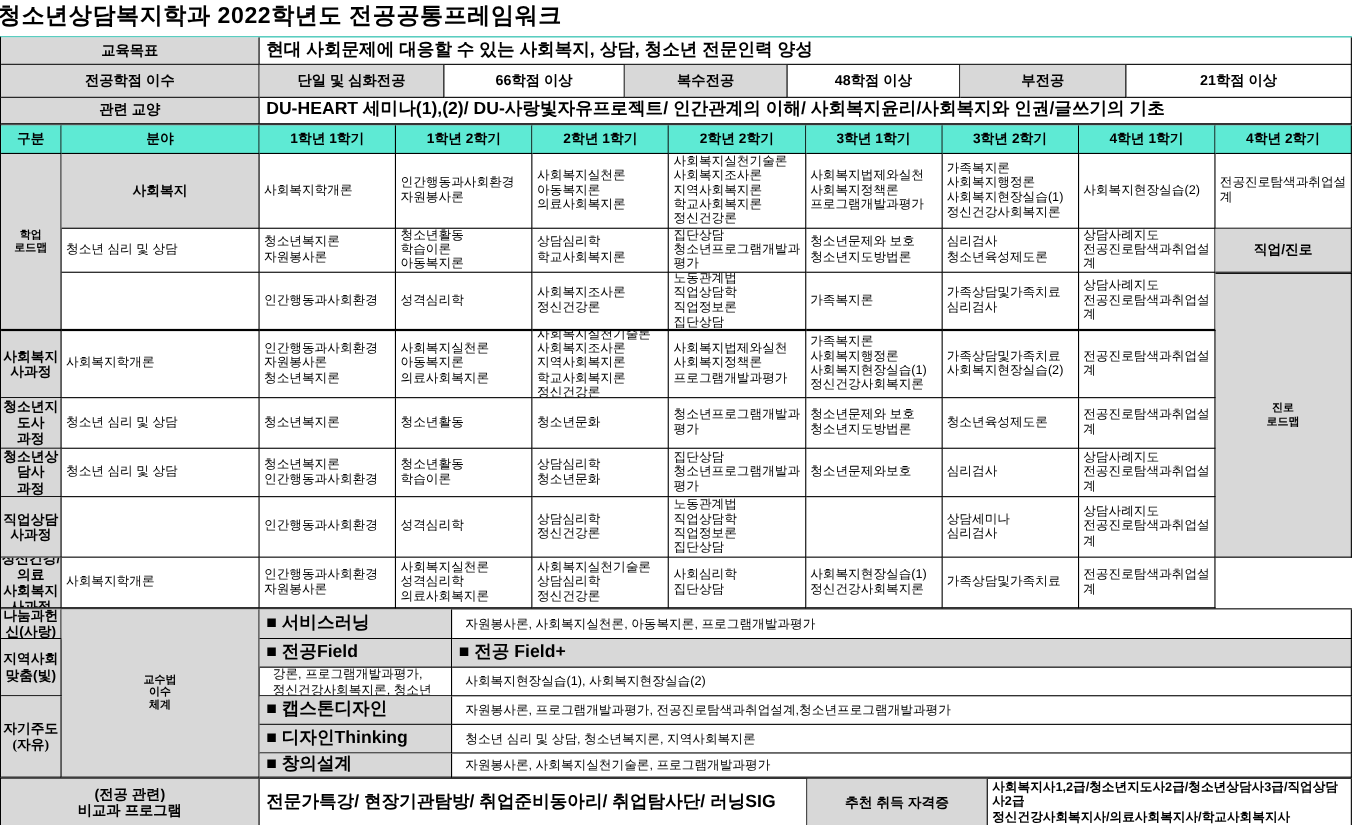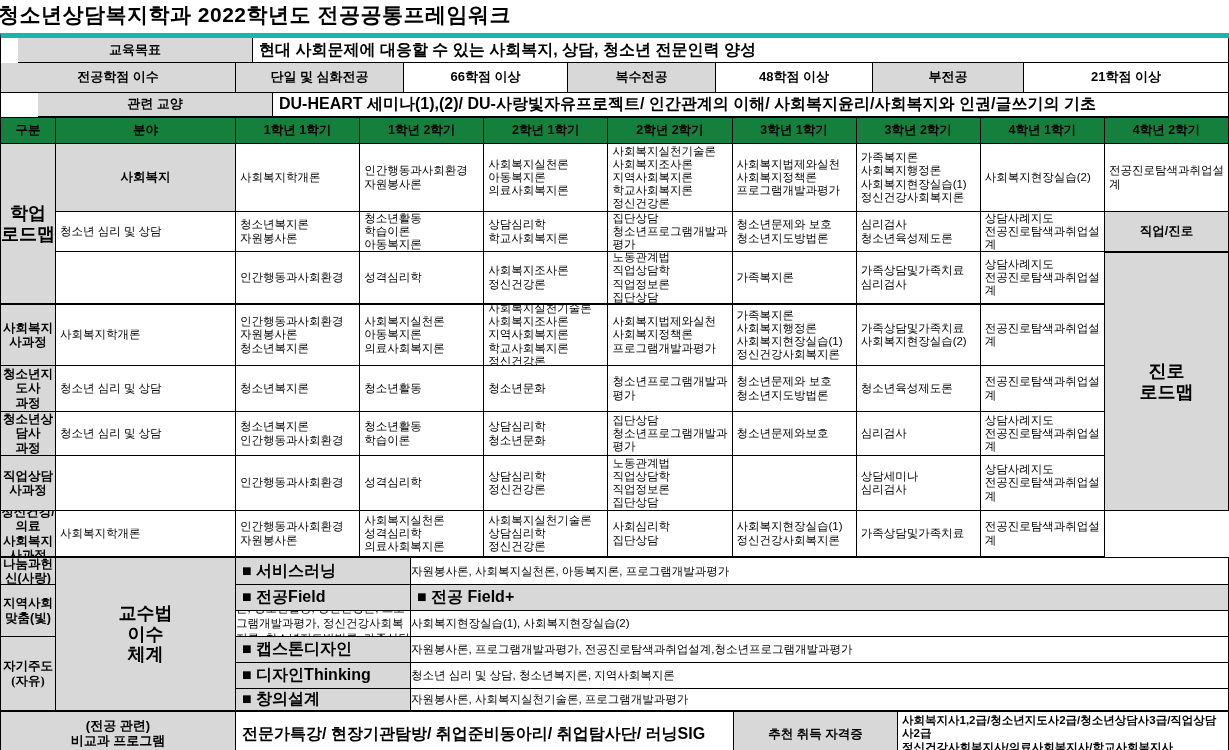--- a/index.html
+++ b/index.html
@@ -2,40 +2,40 @@
 <html><head>
 <meta charset="utf-8">
 <style>
   html,body{margin:0;padding:0;background:#fff;}
   body{width:1229px;height:750px;overflow:hidden;
        font-family:"Liberation Sans","DejaVu Sans",sans-serif;color:#000;}
   .page{position:relative;width:1229px;height:565px;background:#fff;}
   .title{height:33px;font-size:21px;font-weight:bold;line-height:30px;
          margin-left:-2px;white-space:nowrap;letter-spacing:.5px;}
   .blk{display:grid;box-sizing:border-box;border-left:1px solid #000;width:1229px;}
-  .blk.first{border-top:5px solid #14b8a6;padding-left:17px;}
+  .blk.first{border-top:1px solid #14b8a6;}
   .c{box-sizing:border-box;border-right:1px solid #000;border-bottom:1px solid #000;
      display:flex;align-items:center;overflow:hidden;}
   .grey{background:#d8d8d8;}
   .lab{justify-content:center;text-align:center;font-weight:bold;font-size:13px;white-space:pre-line;line-height:1.15;}
-  .hdr{justify-content:center;text-align:center;font-weight:bold;font-size:12.5px;background:#15803d;}
+  .hdr{justify-content:center;text-align:center;font-weight:bold;font-size:12.5px;background:#5eead4;}
   .body-cell{font-size:11.5px;line-height:1.14;padding:1px 4px;text-align:left;
              white-space:pre-line;word-break:break-all;}
   .bold-cell{font-weight:bold;font-size:16px;padding:1px 6px;}
-  .courses{font-size:11.5px;padding:1px 0;white-space:pre-line;}
+  .courses{font-size:11.5px;padding:1px 12px;white-space:pre-line;}
   .sec-top{border-top:1px solid #000;}
   #toprow1{grid-template-columns:235px 1fr;grid-template-rows:25px;}
   #toprow2{grid-template-columns:235px 168px 164px 148px 157px 151px 1fr;grid-template-rows:30px;}
-  #toprow3{grid-template-columns:235px 1fr;grid-template-rows:24px;padding-left:37px;}
+  #toprow3{grid-template-columns:235px 1fr;grid-template-rows:24px;}
   #roadmap-grid{grid-template-columns:55px 180px repeat(8,1fr);
     grid-template-rows:26px 68px 40px 52px 62px 46px 44px 55px 46px;border-top:1px solid #000;}
   #pedagogy-grid{grid-template-columns:55px 180px 175px 1fr;
     grid-template-rows:27px 26px 26px 26px 26px 22px;border-top:1px solid #000;}
   #bottomrow{grid-template-columns:235px 498px 164px 1fr;grid-template-rows:45px;border-top:1px solid #000;}
-  .vlab{font-size:18px;}
+  .vlab{font-size:10px;}
   .field{font-size:12.5px;}
 </style>
 </head>
 <body>
 
 <div class="page">
   <div class="title">청소년상담복지학과 2022학년도 전공공통프레임워크</div>
 
   <div class="blk first" id="toprow1">
     <div class="c grey lab">교육목표</div>

